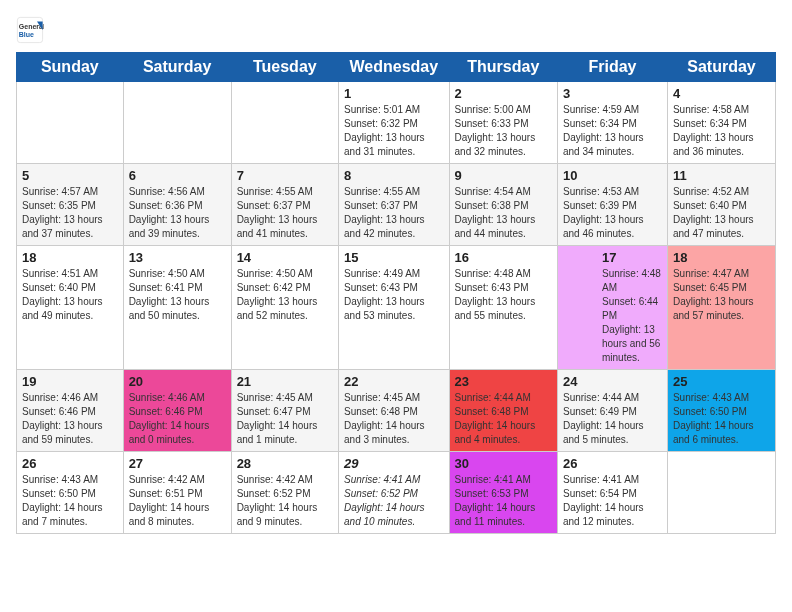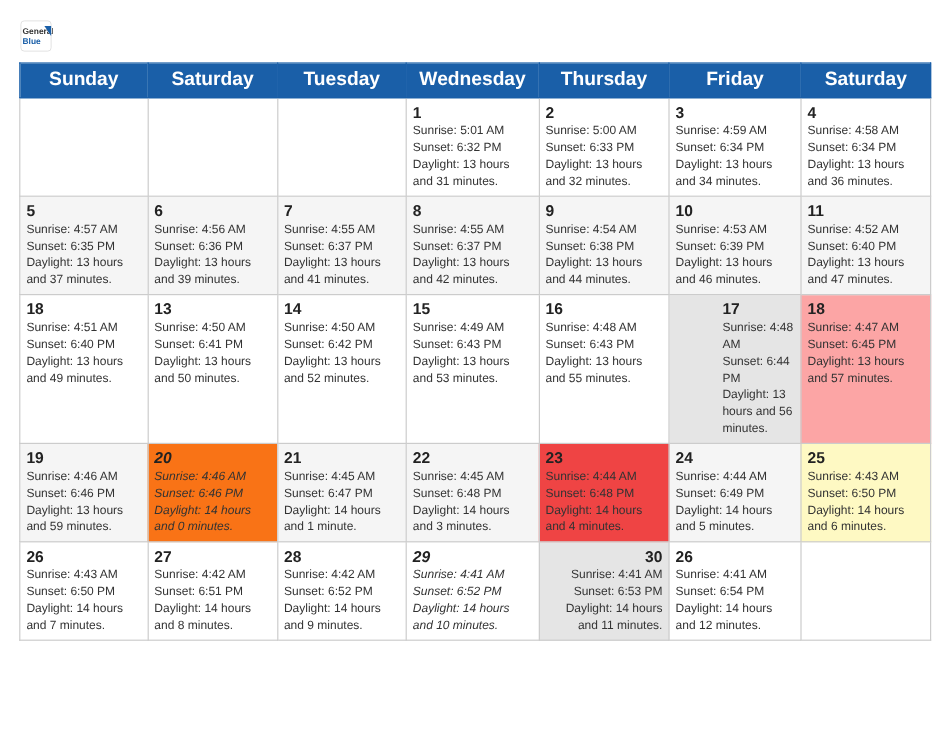--- a/index.html
+++ b/index.html
@@ -189,55 +189,55 @@
           <div class="cell-info">Sunrise: 4:50 AM<br>Sunset: 6:42 PM<br>Daylight: 13 hours and 52 minutes.</div>
         </td>
         <td style="background: rgb(255, 255, 255);">
           <span class="date-num">15</span>
           <div class="cell-info">Sunrise: 4:49 AM<br>Sunset: 6:43 PM<br>Daylight: 13 hours and 53 minutes.</div>
         </td>
         <td style="background: rgb(255, 255, 255);">
           <span class="date-num">16</span>
           <div class="cell-info">Sunrise: 4:48 AM<br>Sunset: 6:43 PM<br>Daylight: 13 hours and 55 minutes.</div>
         </td>
-        <td style="background: #e5e5e5; padding-left: 44px;">
+        <td style="background: #f0abfc; padding-left: 44px;">
           <span class="date-num">17</span>
           <div class="cell-info">Sunrise: 4:48 AM<br>Sunset: 6:44 PM<br>Daylight: 13 hours and 56 minutes.</div>
         </td>
         <td style="background: #fca5a5;">
           <span class="date-num">18</span>
           <div class="cell-info">Sunrise: 4:47 AM<br>Sunset: 6:45 PM<br>Daylight: 13 hours and 57 minutes.</div>
         </td>
       </tr>
       <tr>
         <td style="background: rgb(245, 245, 245);">
           <span class="date-num">19</span>
           <div class="cell-info">Sunrise: 4:46 AM<br>Sunset: 6:46 PM<br>Daylight: 13 hours and 59 minutes.</div>
         </td>
-        <td style="background: #f97316; font-style: italic;">
+        <td style="background: #ec4899;">
           <span class="date-num">20</span>
           <div class="cell-info">Sunrise: 4:46 AM<br>Sunset: 6:46 PM<br>Daylight: 14 hours and 0 minutes.</div>
         </td>
         <td style="background: rgb(245, 245, 245);">
           <span class="date-num">21</span>
           <div class="cell-info">Sunrise: 4:45 AM<br>Sunset: 6:47 PM<br>Daylight: 14 hours and 1 minute.</div>
         </td>
         <td style="background: rgb(245, 245, 245);">
           <span class="date-num">22</span>
           <div class="cell-info">Sunrise: 4:45 AM<br>Sunset: 6:48 PM<br>Daylight: 14 hours and 3 minutes.</div>
         </td>
         <td style="background: #ef4444;">
           <span class="date-num">23</span>
           <div class="cell-info">Sunrise: 4:44 AM<br>Sunset: 6:48 PM<br>Daylight: 14 hours and 4 minutes.</div>
         </td>
         <td style="background: rgb(245, 245, 245);">
           <span class="date-num">24</span>
           <div class="cell-info">Sunrise: 4:44 AM<br>Sunset: 6:49 PM<br>Daylight: 14 hours and 5 minutes.</div>
         </td>
-        <td style="background: #fef9c3;">
+        <td style="background: #0ea5e9;">
           <span class="date-num">25</span>
           <div class="cell-info">Sunrise: 4:43 AM<br>Sunset: 6:50 PM<br>Daylight: 14 hours and 6 minutes.</div>
         </td>
       </tr>
       <tr>
         <td style="background: rgb(255, 255, 255);">
           <span class="date-num">26</span>
           <div class="cell-info">Sunrise: 4:43 AM<br>Sunset: 6:50 PM<br>Daylight: 14 hours and 7 minutes.</div>
         </td>
         <td style="background: rgb(255, 255, 255);">
@@ -245,21 +245,21 @@
           <div class="cell-info">Sunrise: 4:42 AM<br>Sunset: 6:51 PM<br>Daylight: 14 hours and 8 minutes.</div>
         </td>
         <td style="background: rgb(255, 255, 255);">
           <span class="date-num">28</span>
           <div class="cell-info">Sunrise: 4:42 AM<br>Sunset: 6:52 PM<br>Daylight: 14 hours and 9 minutes.</div>
         </td>
         <td style="background: rgb(255, 255, 255); font-style: italic;">
           <span class="date-num">29</span>
           <div class="cell-info">Sunrise: 4:41 AM<br>Sunset: 6:52 PM<br>Daylight: 14 hours and 10 minutes.</div>
         </td>
-        <td style="background: #e5e5e5; text-align: right;">
+        <td style="background: #d946ef;">
           <span class="date-num">30</span>
           <div class="cell-info">Sunrise: 4:41 AM<br>Sunset: 6:53 PM<br>Daylight: 14 hours and 11 minutes.</div>
         </td>
         <td style="background: rgb(255, 255, 255);">
           <span class="date-num">26</span>
           <div class="cell-info">Sunrise: 4:41 AM<br>Sunset: 6:54 PM<br>Daylight: 14 hours and 12 minutes.</div>
         </td>
         <td class="empty-cell"></td>
       </tr>
     </tbody>

